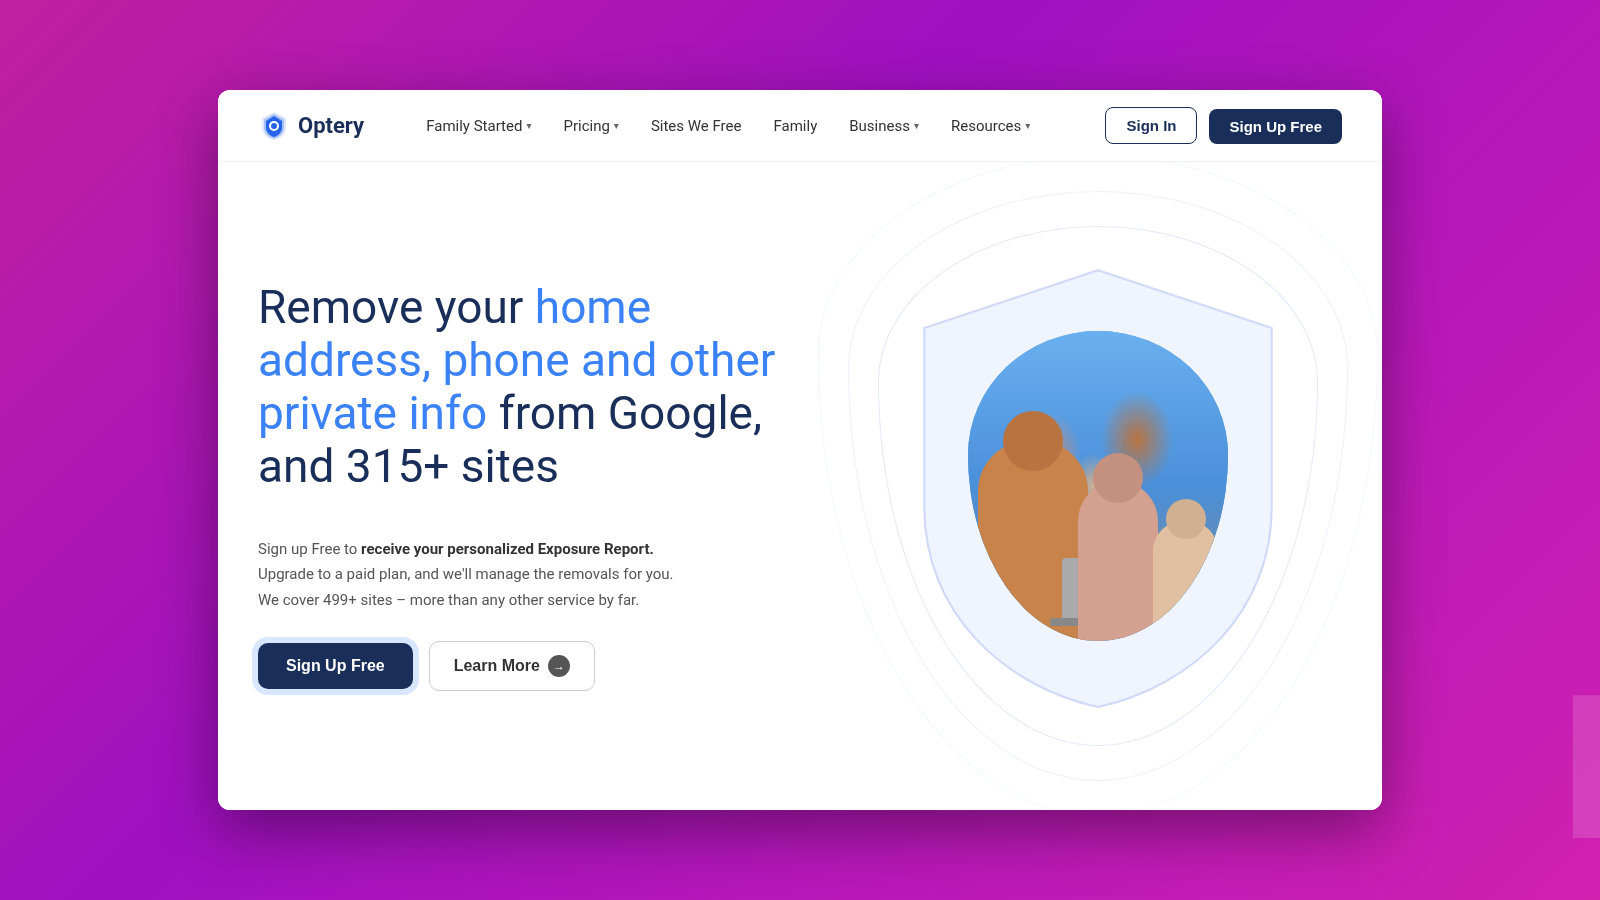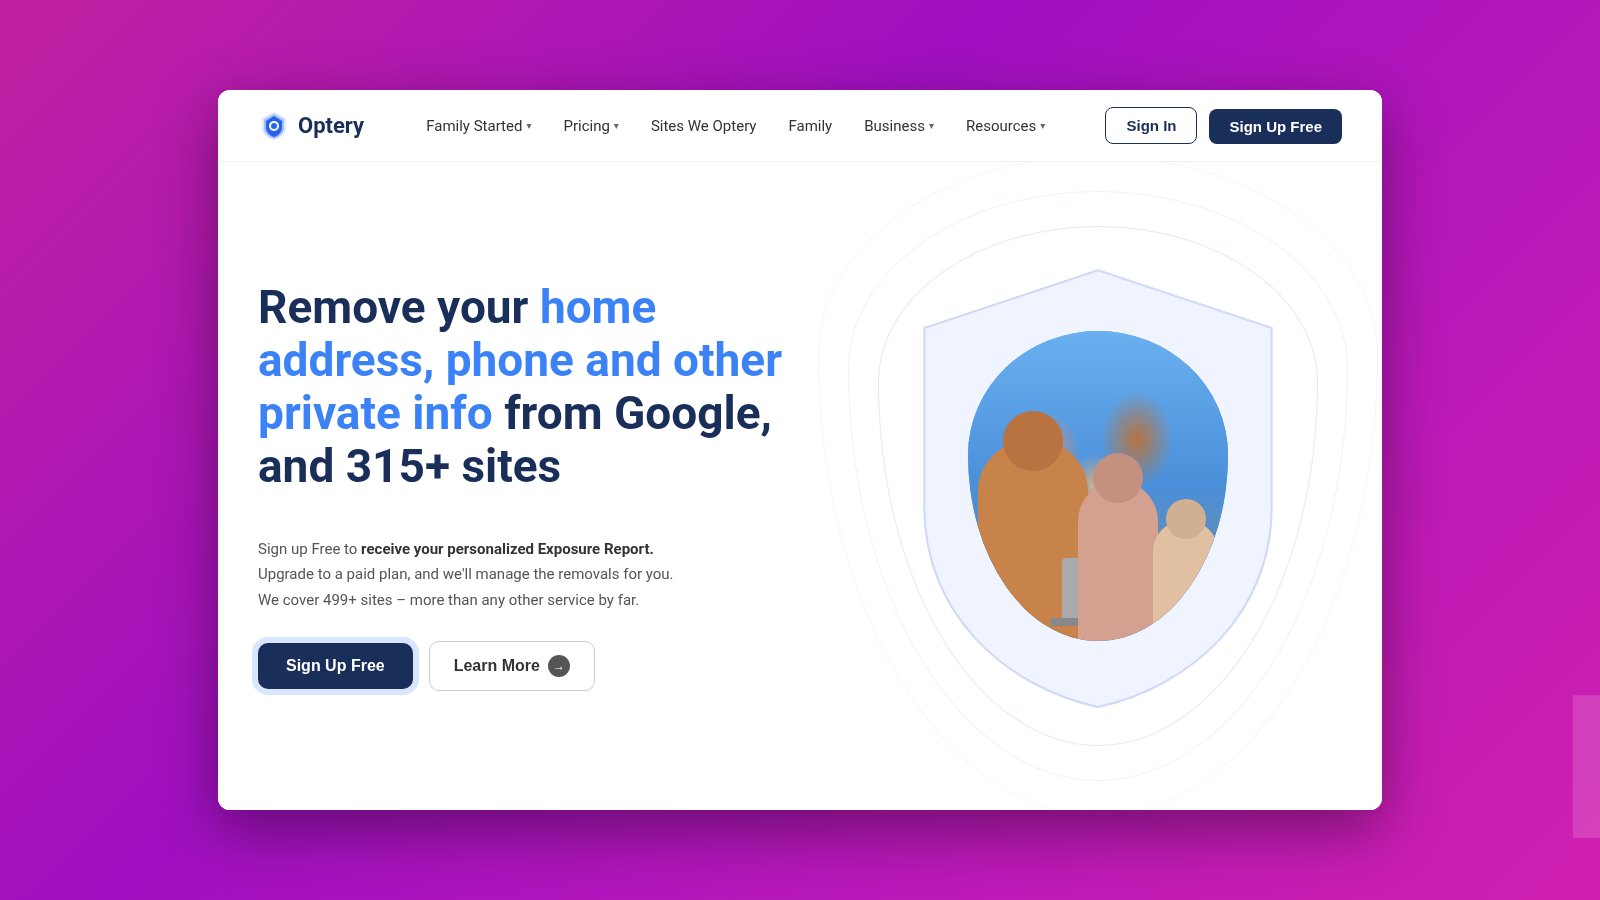--- a/index.html
+++ b/index.html
@@ -119,21 +119,21 @@
     }
 
     .hero-left {
       flex: 0 0 55%;
       padding-right: 40px;
       z-index: 2;
     }
 
     .hero-title {
       font-size: 46px;
-      font-weight: 700;
+      font-weight: 400;
       line-height: 1.15;
       color: #1a2e5a;
       margin-bottom: 44px;
     }
 
     .hero-title-highlight {
       color: #3b82f6;
     }
 
     .hero-subtitle {
@@ -412,21 +412,21 @@
     <div class="nav-links">
       <div class="nav-item">
         <span>Family Started</span>
         <span class="nav-chevron">▾</span>
       </div>
       <div class="nav-item">
         <span>Pricing</span>
         <span class="nav-chevron">▾</span>
       </div>
       <div class="nav-item">
-        <span>Sites We Optery</span>
+        <span>Sites We Free</span>
       </div>
       <div class="nav-item">
         <span>Family</span>
       </div>
       <div class="nav-item">
         <span>Business</span>
         <span class="nav-chevron">▾</span>
       </div>
       <div class="nav-item">
         <span>Resources</span>

